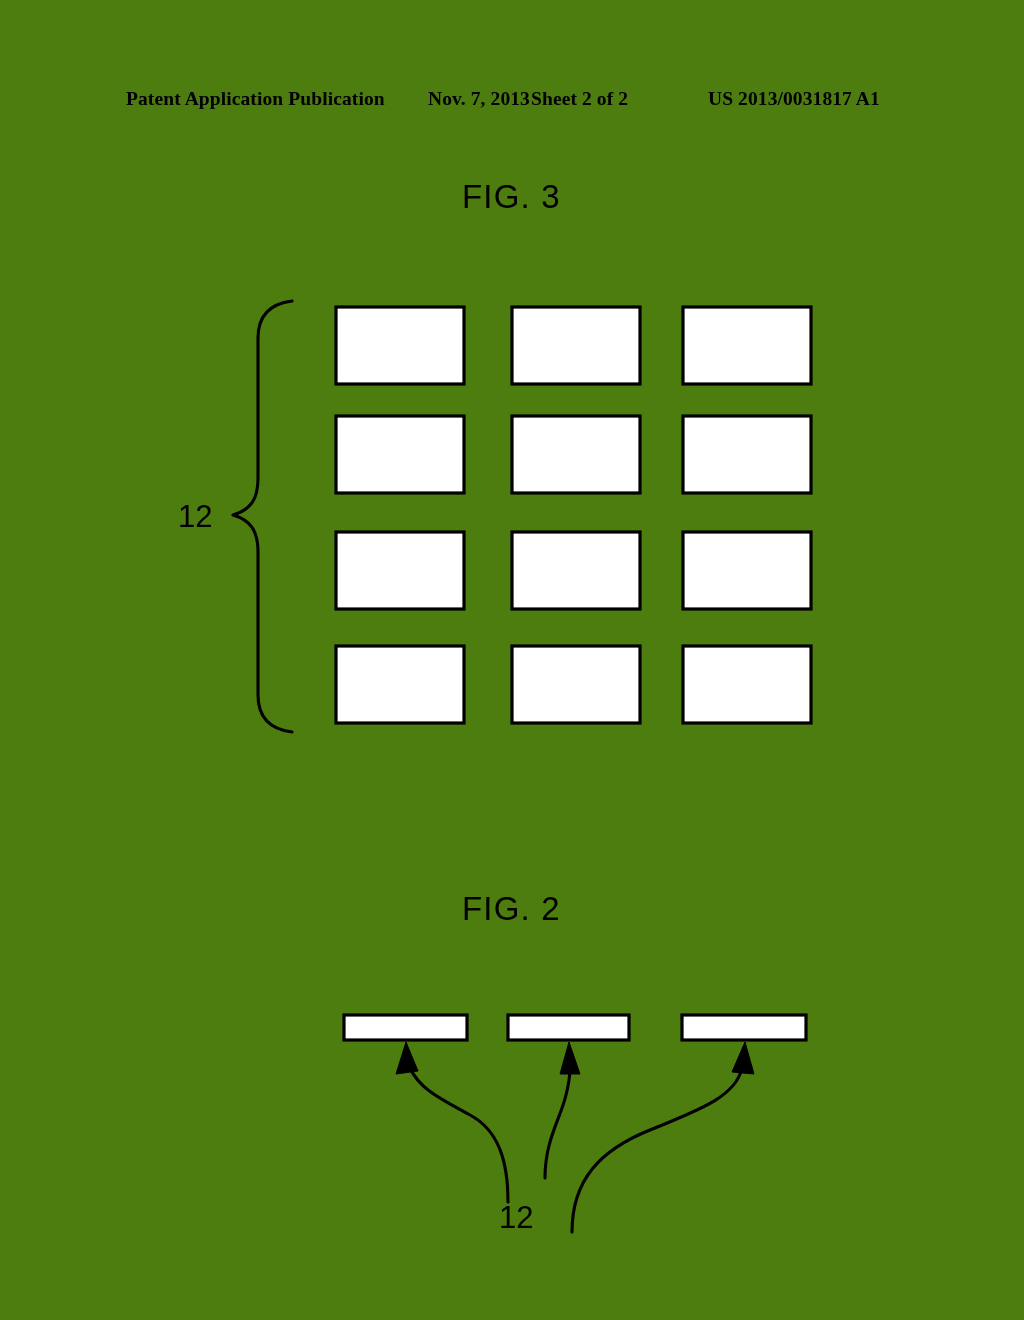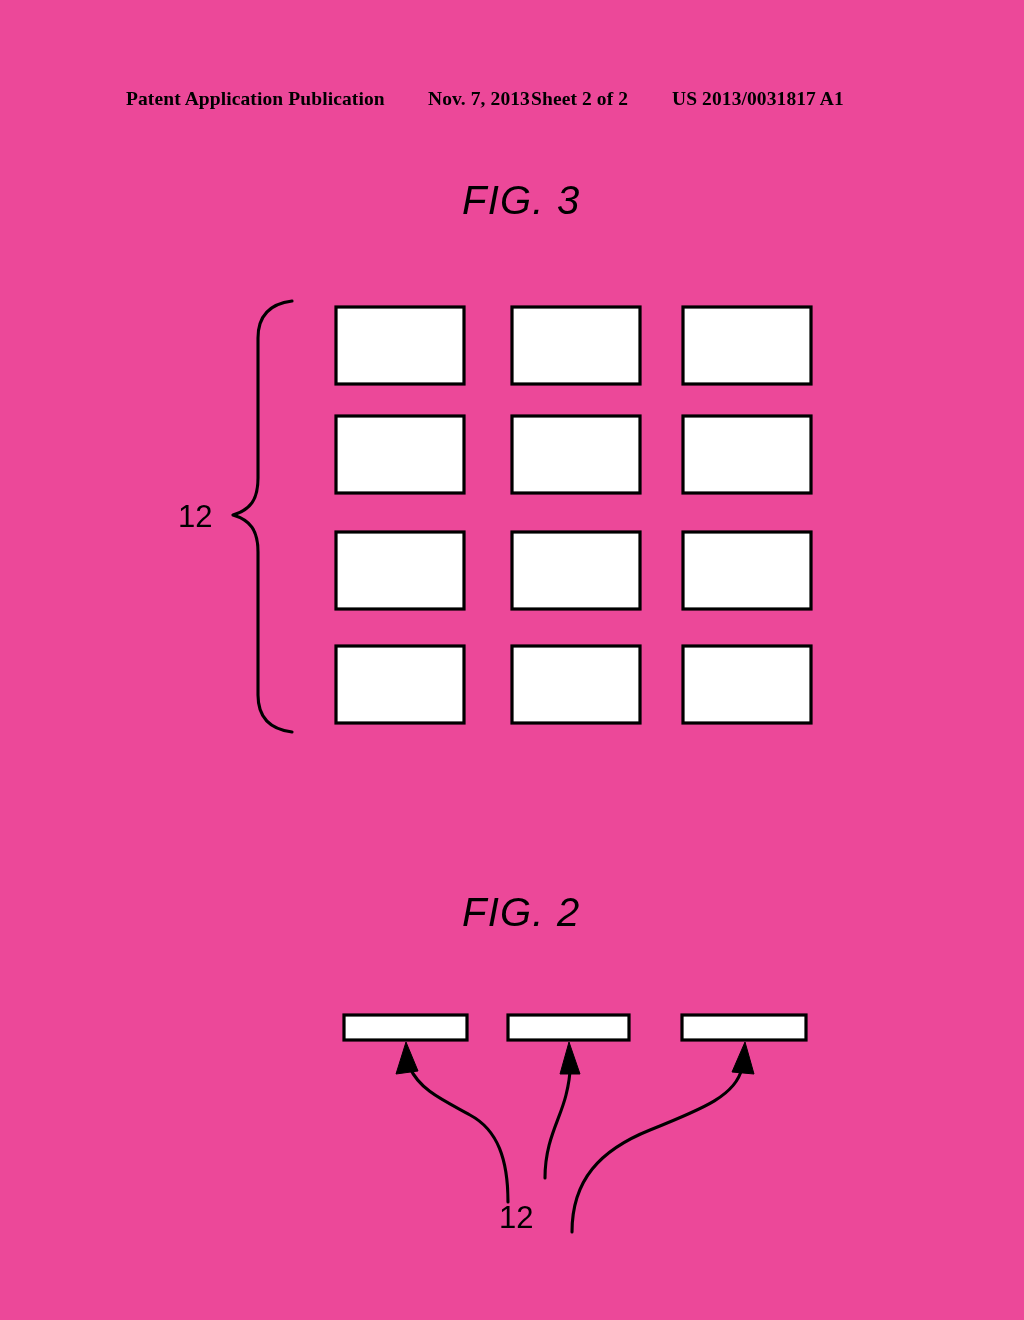--- a/index.html
+++ b/index.html
@@ -12,21 +12,21 @@
     width: 1024px;
     height: 1320px;
     font-family: "Liberation Sans", sans-serif;
     color: #000000;
     overflow: hidden;
   }
   .page {
     position: relative;
     width: 1024px;
     height: 1320px;
-    background: #ec4899;
+    background: #4d7c0f;
   }
 
   
   .page-header {
     position: absolute;
     top: 88px;
     left: 0;
     width: 1024px;
     height: 26px;
     display: flex;
@@ -44,32 +44,31 @@
   .hdr-date {
     position: absolute;
     left: 428px;
   }
   .hdr-sheet {
     position: absolute;
     left: 531px;
   }
   .hdr-number {
     position: absolute;
-    left: 672px;
+    left: 708px;
   }
 
   
   .fig-title {
     position: absolute;
     font-family: "Liberation Sans", sans-serif;
-    font-size: 40px;
+    font-size: 33px;
     font-weight: normal;
     letter-spacing: 1.2px;
     white-space: nowrap;
-    font-style: italic;
   }
   #fig3-title { left: 462px; top: 178px; }
   #fig4-title { left: 462px; top: 890px; }
 
   
   .fig-canvas {
     position: absolute;
     left: 0;
     top: 0;
     width: 1024px;

